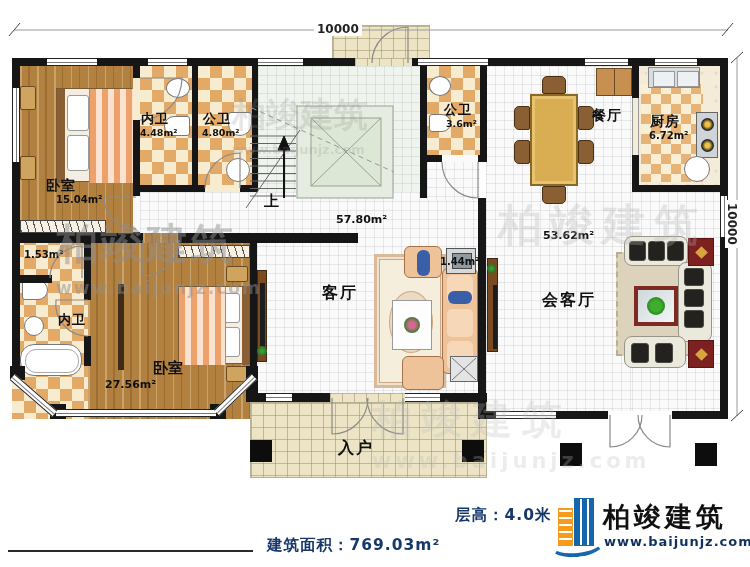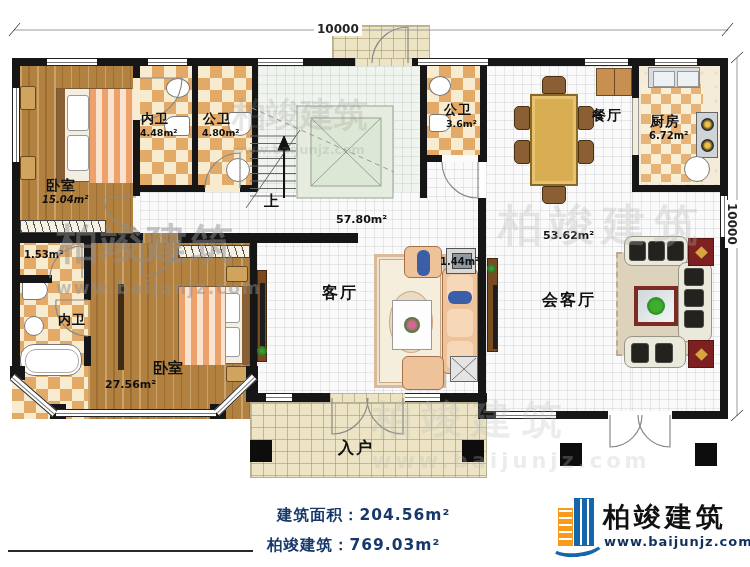--- a/index.html
+++ b/index.html
@@ -297,21 +297,21 @@
       <path d="M610,415 L610,447 A32,32 0 0 0 642,415"></path>
       <path d="M670,415 L670,447 A32,32 0 0 1 638,415"></path>
     </g>
     <g stroke="#777" stroke-width="1">
       <line x1="452" y1="358" x2="476" y2="380"></line>
         <line x1="476" y1="358" x2="452" y2="380"></line>
     </g>
   </svg>
 
   <div class="lbl name" style="left:46px;top:178px;">卧室</div>
-  <div class="lbl area" style="left:42px;top:195px;font-style:italic;">15.04m²</div>
+  <div class="lbl area" style="left:56px;top:195px;">15.04m²</div>
   <div class="lbl name" style="left:141px;top:112px;font-size:13px;">内卫</div>
   <div class="lbl area" style="left:140px;top:128px;font-size:9.5px;">4.48m²</div>
   <div class="lbl name" style="left:203px;top:112px;font-size:13px;">公卫</div>
   <div class="lbl area" style="left:202px;top:128px;font-size:9.5px;">4.80m²</div>
   <div class="lbl" style="left:264px;top:194px;font-size:15px;">上</div>
   <div class="lbl area" style="left:336px;top:214px;font-size:11px;">57.80m²</div>
   <div class="lbl name" style="left:444px;top:103px;font-size:13px;">公卫</div>
   <div class="lbl area" style="left:446px;top:119px;font-size:9.5px;">3.6m²</div>
   <div class="lbl name" style="left:592px;top:108px;">餐厅</div>
   <div class="lbl name" style="left:650px;top:114px;">厨房</div>
@@ -339,22 +339,22 @@
   </div>
   <div class="wm" style="left:498px;top:196px;opacity:.30;color:#b5b5b5;">
     <div style="font-size:44px;letter-spacing:8px;">柏竣建筑</div>
   </div>
   <div class="wm" style="left:372px;top:392px;opacity:.28;color:#bdbdbd;">
     <div style="font-size:40px;letter-spacing:10px;">柏竣建筑</div>
     <div style="font-size:21px;letter-spacing:4px;margin-top:2px;">www.baijunjz.com</div>
   </div>
 
   <div class="footer-rule"></div>
-  <div class="stat" style="left:277px;top:505px;">建筑面积：204.56m²</div>
-  <div class="stat" style="left:267px;top:535px;">柏竣建筑：769.03m²</div>
+  <div class="stat" style="left:455px;top:505px;">层高：4.0米</div>
+  <div class="stat" style="left:267px;top:535px;">建筑面积：769.03m²</div>
 
   <div class="abs" style="left:550px;top:494px;width:50px;height:62px;">
     <div class="abs" style="left:8px;top:14px;width:13px;height:36px;background:repeating-linear-gradient(0deg,#f89b1c 0 5px,#fff 5px 7px);border:1px solid #f89b1c;"></div>
     <div class="abs" style="left:24px;top:4px;width:18px;height:46px;background:repeating-linear-gradient(90deg,#1566ad 0 5px,#fff 5px 7px);border:1px solid #1566ad;"></div>
     <div class="abs" style="left:0px;top:38px;width:48px;height:18px;border:3px solid transparent;border-bottom:4px solid #1566ad;border-radius:50%;transform:rotate(-6deg);"></div>
   </div>
   <div class="brand-name">柏竣建筑</div>
   <div class="brand-url">www.baijunjz.com</div>
 
 </div>

